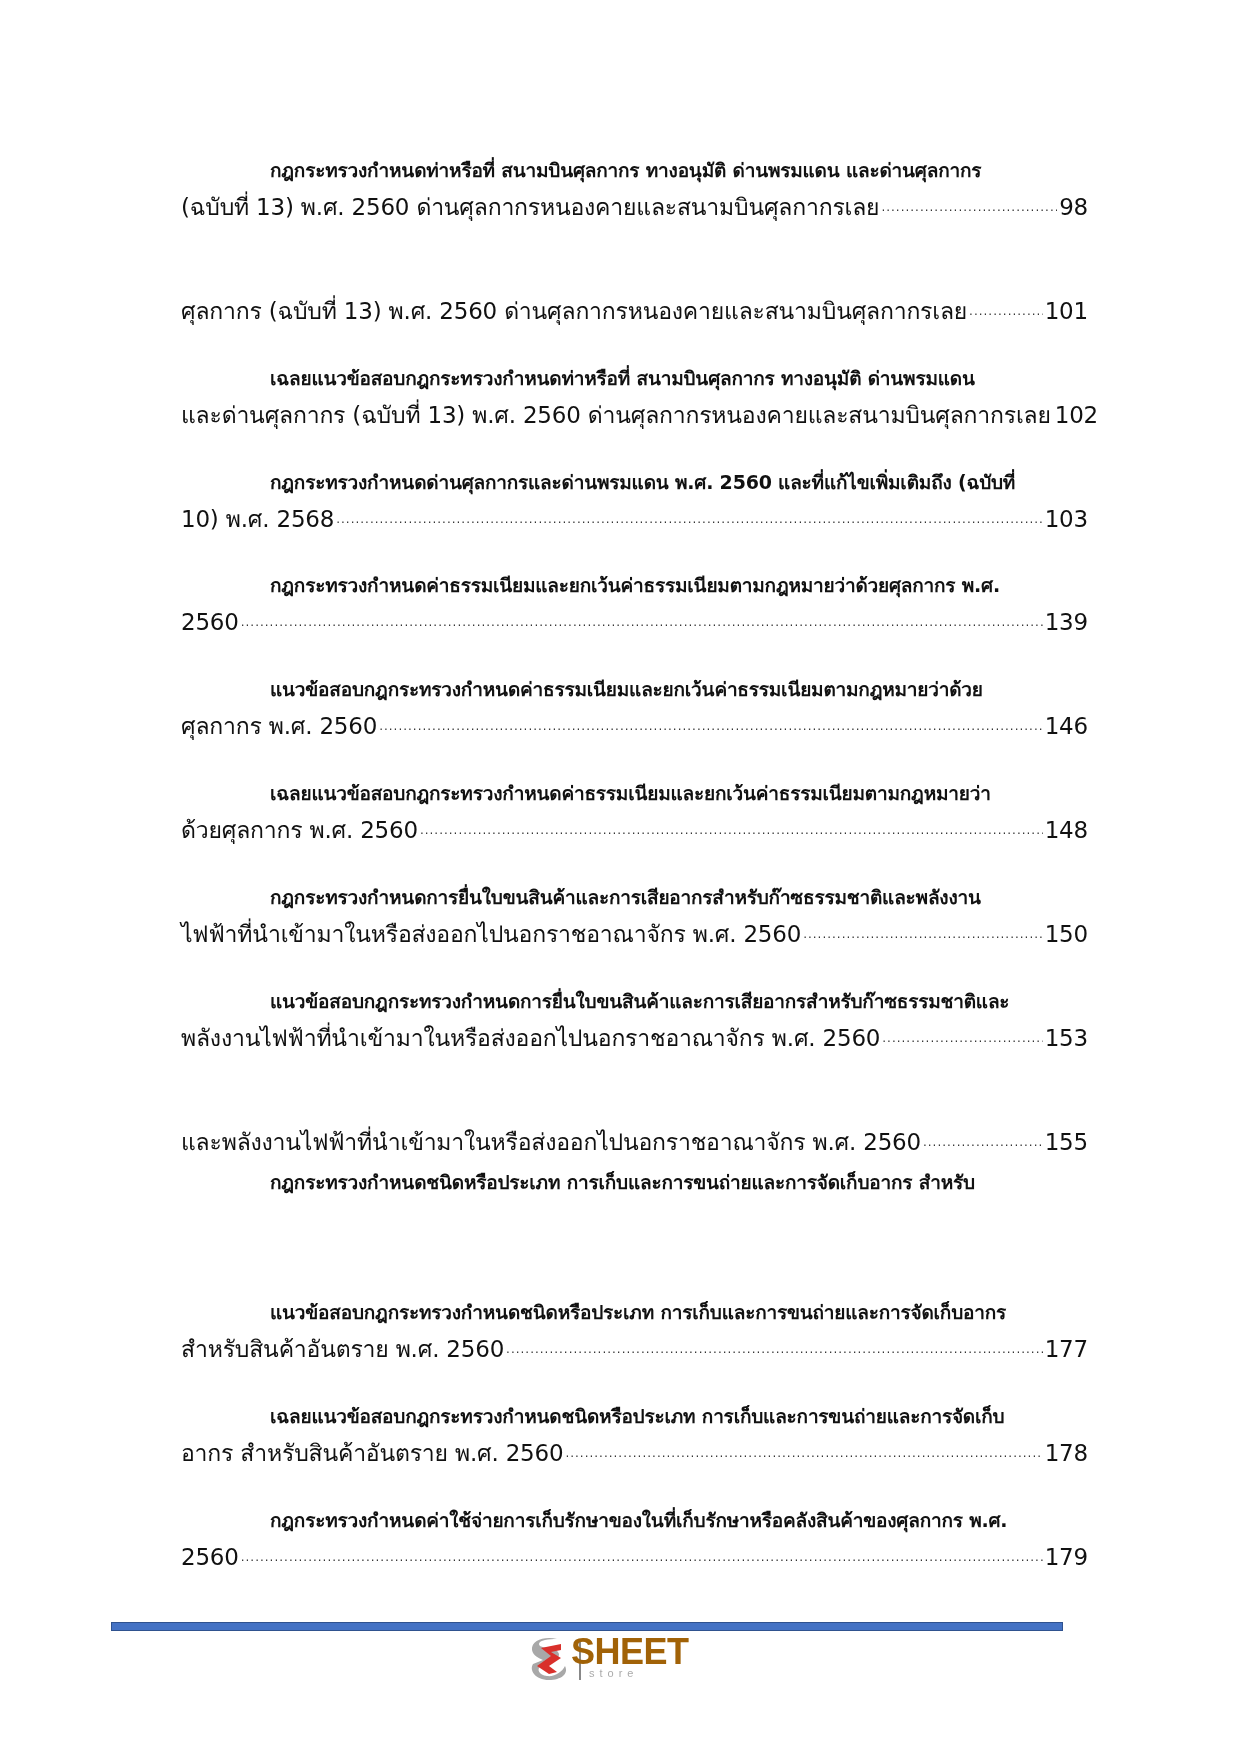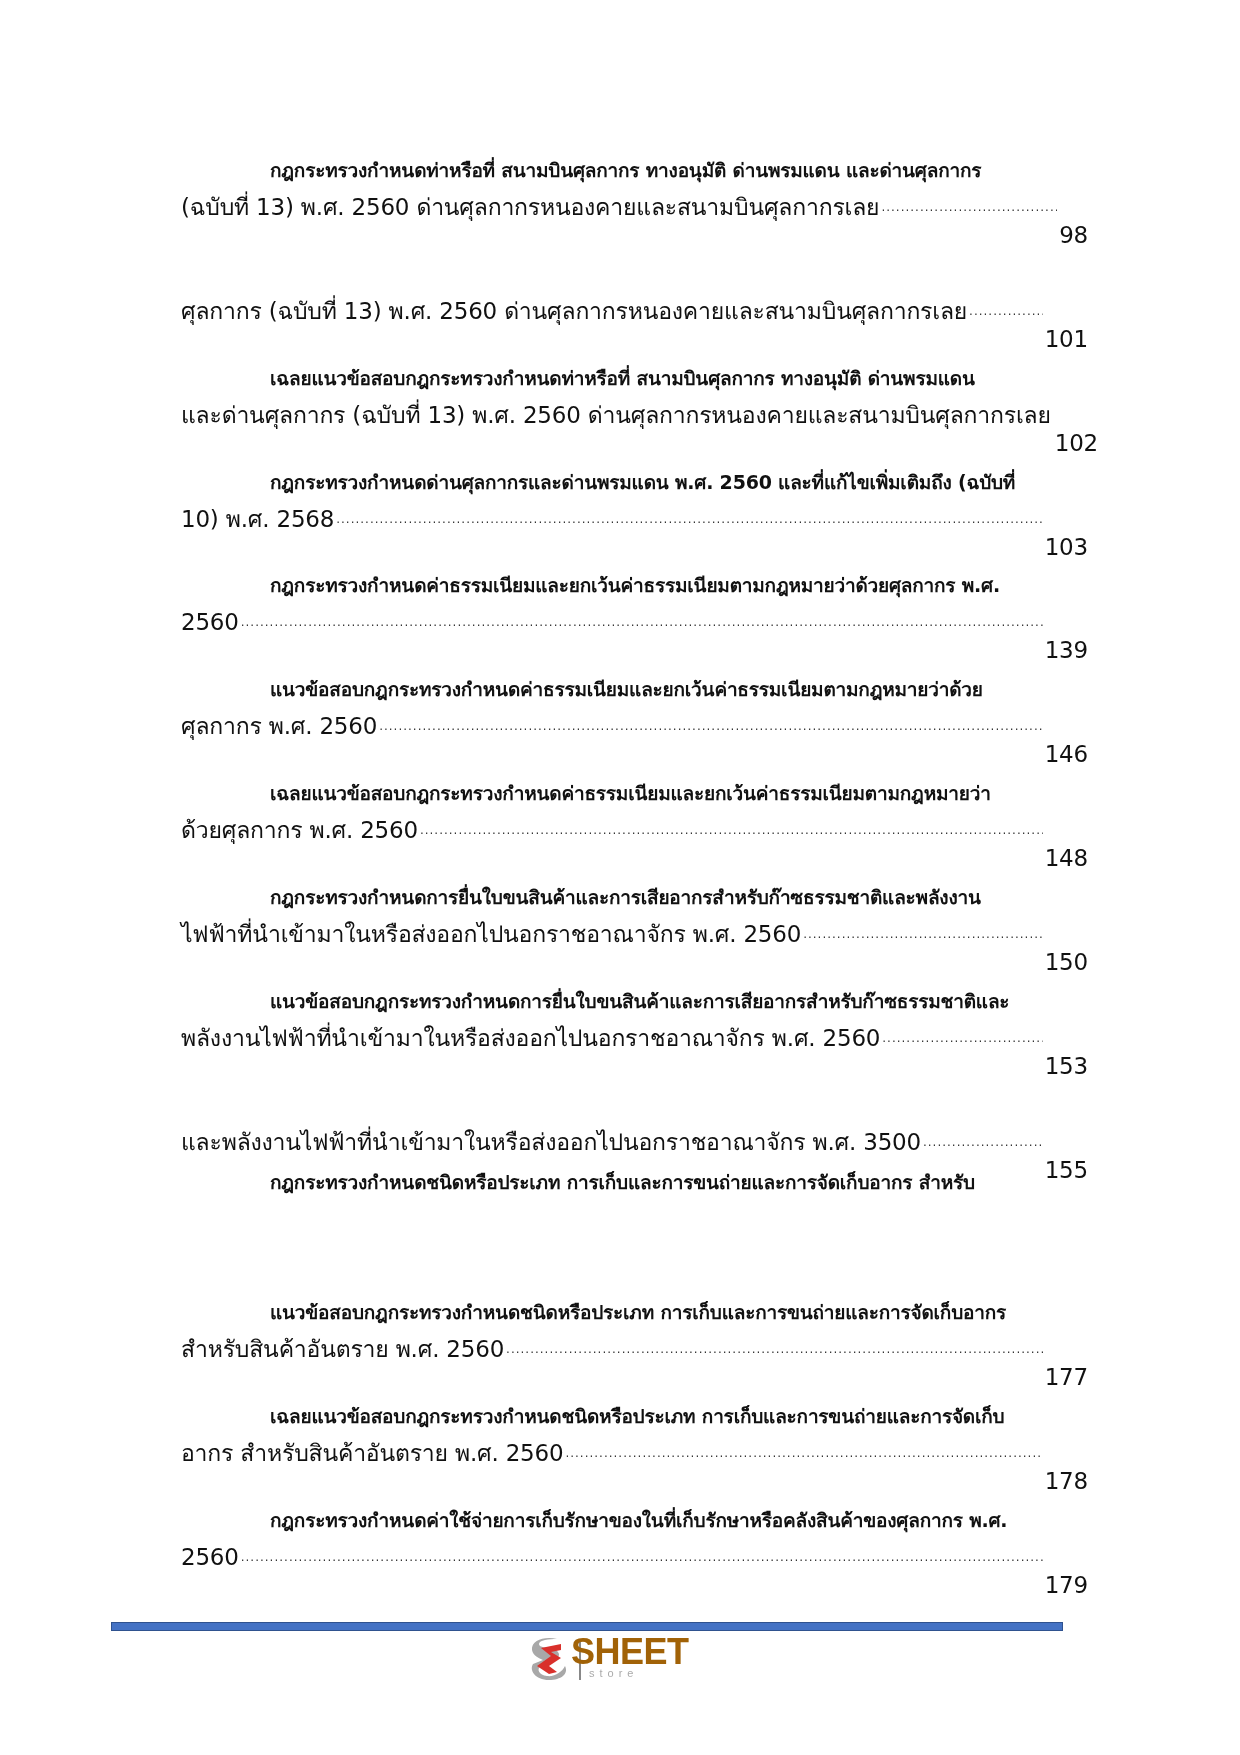--- a/index.html
+++ b/index.html
@@ -8,21 +8,21 @@
   .toc { position: absolute; left: 181px; top: 152px; width: 907px; }
   .entry { position: absolute; left: 0; width: 907px; height: 80px; }
   .line1 { position: absolute; left: 89px; right: 0; top: 0; height: 36px; line-height: 36px;
            font-size: 19px; white-space: nowrap; overflow: hidden; letter-spacing: -0.2px; font-weight: bold; }
   .line2 { position: absolute; left: 0; right: 0; top: 37px; height: 36px; line-height: 36px;
            font-size: 23px; display: flex; align-items: flex-start; white-space: nowrap; letter-spacing: -0.2px; }
   .line2 .txt { flex: 0 0 auto; }
   .line2 .dots { flex: 1 1 auto; overflow: hidden; margin: 0 2px; color: #333;
                  font-size: 12px; letter-spacing: 1px; }
   .line2 .dots::before { content: "..............................................................................................................................................................................................................................................................................................................................................................................................."; }
-  .line2 .page { flex: 0 0 auto; margin-top: 28px; }
+  .line2 .page { flex: 0 0 auto; }
   .footer-rule { position: absolute; left: 111px; top: 1622px; width: 952px; height: 9px;
                  background: #4472c4; border: 1px solid #2f528f; box-sizing: border-box; }
   .logo { position: absolute; left: 527px; top: 1636px; width: 160px; height: 48px; }
   .logo-icon { position: absolute; left: 0; top: 0; width: 44px; height: 46px; }
   .logo-divider { position: absolute; left: 52px; top: 4px; width: 2px; height: 40px; background: #888; }
   .logo-word { position: absolute; left: 44px; top: 0px; font-family: "Liberation Sans", sans-serif;
                font-weight: bold; font-size: 36px; line-height: 32px; color: #a16207; letter-spacing: -0.5px; }
   .logo-sub { position: absolute; left: 62px; top: 31px; font-family: "Liberation Sans", sans-serif;
               font-size: 11px; line-height: 12px; color: #aaaaaa; letter-spacing: 5px; }
 </style>
@@ -96,21 +96,21 @@
   <div class="entry" style="top:831px">
     <div class="line1">แนวข้อสอบกฎกระทรวงกำหนดการยื่นใบขนสินค้าและการเสียอากรสำหรับก๊าซธรรมชาติและ</div>
     <div class="line2">
         <span class="txt">พลังงานไฟฟ้าที่นำเข้ามาในหรือส่งออกไปนอกราชอาณาจักร พ.ศ. 2560</span>
         <span class="dots"></span>
         <span class="page">153</span>
       </div>
   </div>
   <div class="entry" style="top:935px">
     <div class="line2">
-        <span class="txt">และพลังงานไฟฟ้าที่นำเข้ามาในหรือส่งออกไปนอกราชอาณาจักร พ.ศ. 3500</span>
+        <span class="txt">และพลังงานไฟฟ้าที่นำเข้ามาในหรือส่งออกไปนอกราชอาณาจักร พ.ศ. 2560</span>
         <span class="dots"></span>
         <span class="page">155</span>
       </div>
   </div>
   <div class="entry" style="top:1012px">
     <div class="line1">กฎกระทรวงกำหนดชนิดหรือประเภท การเก็บและการขนถ่ายและการจัดเก็บอากร สำหรับ</div>
   </div>
   <div class="entry" style="top:1142px">
     <div class="line1">แนวข้อสอบกฎกระทรวงกำหนดชนิดหรือประเภท การเก็บและการขนถ่ายและการจัดเก็บอากร</div>
     <div class="line2">

